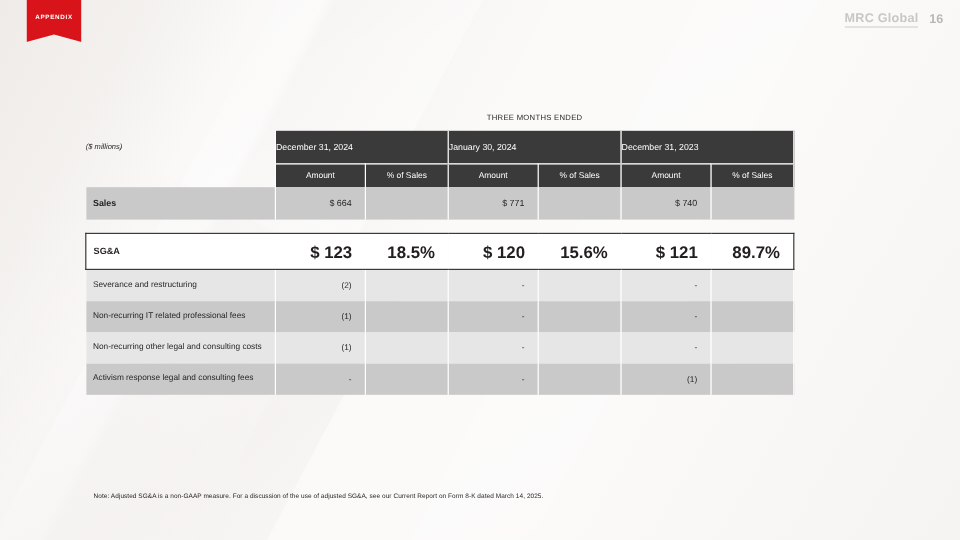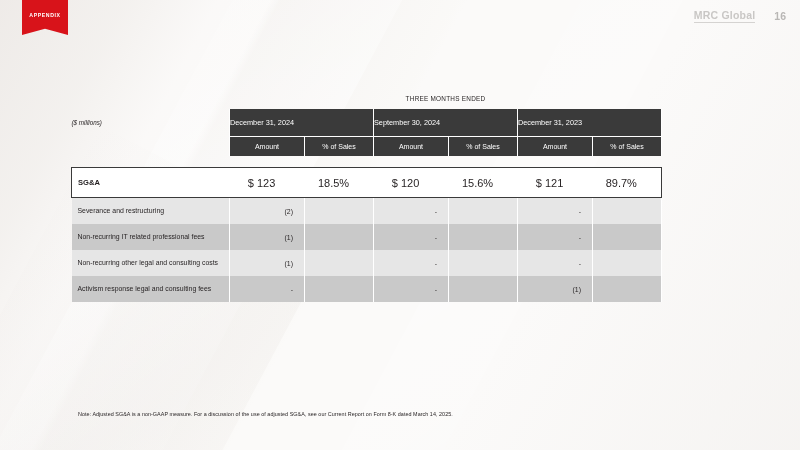--- a/index.html
+++ b/index.html
@@ -72,21 +72,21 @@
     margin-bottom: 5px;
   }
 
   
   #brand {
     position: absolute;
     right: 14px;
     top: 9px;
     display: flex;
     align-items: center;
-    gap: 19px;
+    gap: 9px;
     z-index: 4;
   }
   #brand .logo {
     font-size: 10.5px;
     font-weight: bold;
     color: #c9c7c5;
     letter-spacing: 0.2px;
     border-bottom: 1.5px solid #d5d3d1;
     padding-bottom: 1px;
   }
@@ -190,21 +190,21 @@
   
   .sga-row td {
     height: 29px;
     background: #ffffff;
     vertical-align: middle;
     border-top: 1px solid #3a3a3a;
     border-bottom: 1px solid #3a3a3a;
   }
   .sga-row td.first { border-left: 1px solid #3a3a3a; padding-left: 6px; font-weight: bold; font-size: 7.6px; }
   .sga-row td.last  { border-right: 1px solid #3a3a3a; }
-  .sga-row td.num   { text-align: center; padding-right: 11px; font-size: 11px; }
+  .sga-row td.num   { text-align: right; padding-right: 11px; font-size: 14px; font-weight: bold; }
 
   
   .det-row td {
     height: 26px;
     vertical-align: middle;
     border-left: 1px solid #ffffff;
     border-right: 1px solid #ffffff;
   }
   .det-row.light td { background: #e6e6e6; }
   .det-row.dark  td { background: #c9c9c9; }
@@ -267,34 +267,43 @@
       <tbody>
 
         <tr class="tme-row">
           <td></td>
           <td class="tme" colspan="6">THREE MONTHS ENDED</td>
         </tr>
 
         <tr class="date-row">
           <td class="units-cell">($ millions)</td>
           <td class="date-hdr" colspan="2">December 31, 2024</td>
-          <td class="date-hdr" colspan="2">September 30, 2024</td>
+          <td class="date-hdr" colspan="2">January 30, 2024</td>
           <td class="date-hdr" colspan="2">December 31, 2023</td>
         </tr>
 
         <tr class="sub-row">
           <td></td>
           <td class="sub-hdr">Amount</td>
           <td class="sub-hdr">% of Sales</td>
           <td class="sub-hdr">Amount</td>
           <td class="sub-hdr">% of Sales</td>
           <td class="sub-hdr">Amount</td>
           <td class="sub-hdr">% of Sales</td>
         </tr>
 
+        <tr class="sales-row">
+          <td class="lbl">Sales</td>
+          <td class="num sep">$ 664</td>
+          <td class="num sep"></td>
+          <td class="num sep">$ 771</td>
+          <td class="num sep"></td>
+          <td class="num sep">$ 740</td>
+          <td class="num sep"></td>
+        </tr>
 
         <tr class="spacer-row">
           <td colspan="7"></td>
         </tr>
 
         <tr class="sga-row">
           <td class="first">SG&amp;A</td>
           <td class="num">$ 123</td>
           <td class="num">18.5%</td>
           <td class="num">$ 120</td>

